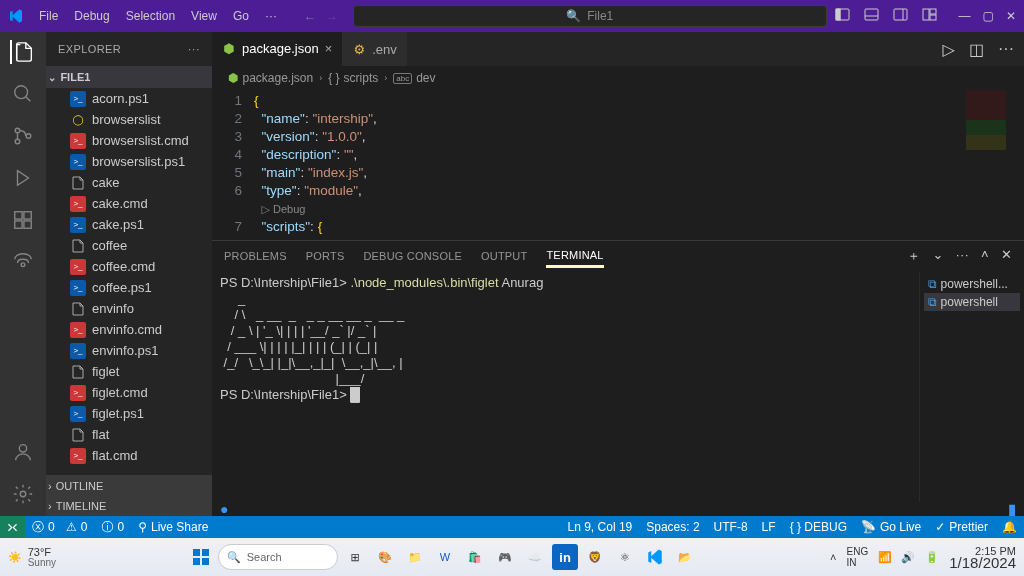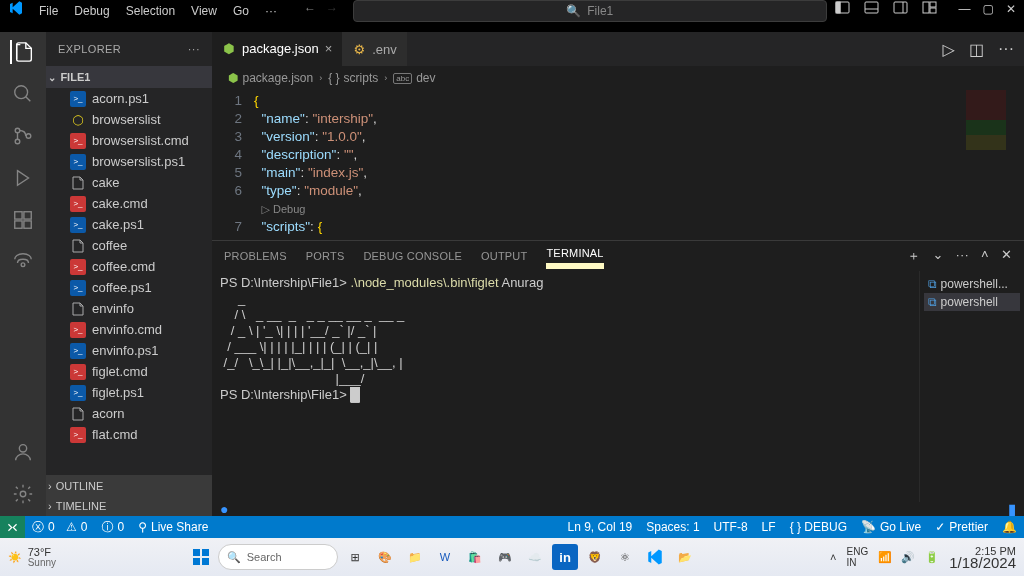--- a/index.html
+++ b/index.html
@@ -1,19 +1,19 @@
 <!DOCTYPE html>
 <html><head>
 <meta charset="utf-8">
 <style>
   * { margin: 0; padding: 0; box-sizing: border-box; font-family: "Segoe UI", sans-serif; }
   body { width: 1024px; height: 576px; background: #1e1e1e; color: #ccc; overflow: hidden; display: flex; flex-direction: column; }
 
   
-  .titlebar { height: 32px; background: #000000; display: flex; align-items: flex-start; font-size: 12px; color: #ccc; }
+  .titlebar { height: 32px; background: #4c1d95; display: flex; align-items: center; font-size: 12px; color: #ccc; }
   .titlebar .logo { width: 32px; display: flex; justify-content: center; }
   .titlebar .logo svg { width: 16px; height: 16px; }
   .menus { display: flex; gap: 2px; }
   .menus span { padding: 4px 7px; cursor: pointer; }
   .nav-arrows { display: flex; gap: 10px; margin-left: 20px; color: #888; }
   .searchbar { flex: 1; max-width: 490px; height: 22px; margin-left: 15px; background: #252526; border: 1px solid #3c3c3c; border-radius: 4px; display: flex; align-items: center; justify-content: center; gap: 6px; color: #888; font-size: 12px; }
   .title-controls { margin-left: auto; display: flex; align-items: center; gap: 14px; padding: 0 8px; }
   .win-controls { display: flex; gap: 12px; margin-left: 8px; color: #ccc; }
 
   
@@ -51,21 +51,21 @@
   .minimap { position: absolute; top:0; right: 18px; width: 40px; height: 100%; opacity: 0.15; background: linear-gradient(#a00 0 20%, #0a0 20% 30%, #aa0 30% 40%, transparent 40%); }
   .k   { color: #9cdcfe; }
   .s   { color: #ce9178; }
   .p   { color: #d4d4d4; }
   .br  { color: #ffd700; }
   .gr  { color: #888; }
 
   .panel { flex: 1; display: flex; flex-direction: column; border-top: 1px solid #3a3a3a; background: #1e1e1e; min-height: 0; }
   .panel-tabs { height: 30px; display: flex; align-items: center; gap: 19px; padding: 0 12px; font-size: 11px; color: #969696; letter-spacing: .2px; }
   .panel-tabs span { padding: 4px 0; cursor: pointer; }
-  .panel-tabs span.active { color: #fff; border-bottom: 6px solid #fef9c3; }
+  .panel-tabs span.active { color: #fff; border-bottom: 3px solid #fef9c3; }
   .panel-tabs .pt-actions { margin-left: auto; display: flex; gap: 12px; font-size: 13px; color: #ccc; cursor:pointer; }
   .panel-body { flex: 1; display: flex; min-height: 0; }
   .terminal { flex: 1; font-family: Consolas, monospace; font-size: 13px; line-height: 16px; padding: 4px 8px; white-space: pre; color: #ccc; }
   .terminal .cmd-y { color: #dcdcaa; }
   .term-side { width: 105px; border-left: 1px solid #2a2a2a; padding: 4px; font-size: 12px; }
   .term-tab { display: flex; align-items: center; gap: 4px; padding: 2px 4px; cursor: pointer; }
   .term-tab.active { background: #37373d; }
 
   .editor-bottom-dots { height: 14px; display:flex; align-items:center; justify-content:space-between; padding:0 8px; font-size:14px; color:#0f8; }
 
@@ -264,35 +264,44 @@
         </div>
         <div class="row">
           <span class="ic" style="background:#cb3837;color:#fff;font-size:8px;border-radius:2px">&gt;_</span>
           <span>envinfo.cmd</span>
         </div>
         <div class="row">
           <span class="ic" style="background:#0b59a8;color:#fff;font-size:8px;border-radius:2px">&gt;_</span>
           <span>envinfo.ps1</span>
         </div>
         <div class="row">
-          <span class="ic" style="background:#cb3837;color:#fff;font-size:8px;border-radius:2px">&gt;_</span>
-          <span>figlet.cmd</span>
-        </div>
-        <div class="row">
-          <span class="ic" style="background:#0b59a8;color:#fff;font-size:8px;border-radius:2px">&gt;_</span>
-          <span>figlet.ps1</span>
-        </div>
-        <div class="row">
           <span class="ic" style="color:#aaa">
             <svg width="12" height="14" viewBox="0 0 12 14" fill="none" stroke="currentColor">
               <path d="M1 1h7l3 3v9H1z"></path>
               <path d="M8 1v3h3"></path>
             </svg>
           </span>
-          <span>acorn</span>
+          <span>figlet</span>
+        </div>
+        <div class="row">
+          <span class="ic" style="background:#cb3837;color:#fff;font-size:8px;border-radius:2px">&gt;_</span>
+          <span>figlet.cmd</span>
+        </div>
+        <div class="row">
+          <span class="ic" style="background:#0b59a8;color:#fff;font-size:8px;border-radius:2px">&gt;_</span>
+          <span>figlet.ps1</span>
+        </div>
+        <div class="row">
+          <span class="ic" style="color:#aaa">
+            <svg width="12" height="14" viewBox="0 0 12 14" fill="none" stroke="currentColor">
+              <path d="M1 1h7l3 3v9H1z"></path>
+              <path d="M8 1v3h3"></path>
+            </svg>
+          </span>
+          <span>flat</span>
         </div>
         <div class="row">
           <span class="ic" style="background:#cb3837;color:#fff;font-size:8px;border-radius:2px">&gt;_</span>
           <span>flat.cmd</span>
         </div>
       </div>
     <div class="side-sections">
       <div class="side-section">
           <span class="chev">›</span>
           <span>OUTLINE</span>
@@ -401,21 +410,21 @@
   <span class="sb-item">
       <span>ⓘ</span>
       <span>0</span>
     </span>
   <span class="sb-item">
       <span>⚲</span>
       <span>Live Share</span>
     </span>
   <span class="sb-spacer"></span>
   <span class="sb-item">Ln 9, Col 19</span>
-  <span class="sb-item">Spaces: 1</span>
+  <span class="sb-item">Spaces: 2</span>
   <span class="sb-item">UTF-8</span>
   <span class="sb-item">LF</span>
   <span class="sb-item">{ } DEBUG</span>
   <span class="sb-item">
       <span>📡</span>
       <span>Go Live</span>
     </span>
   <span class="sb-item">
       <span>✓</span>
       <span>Prettier</span>

